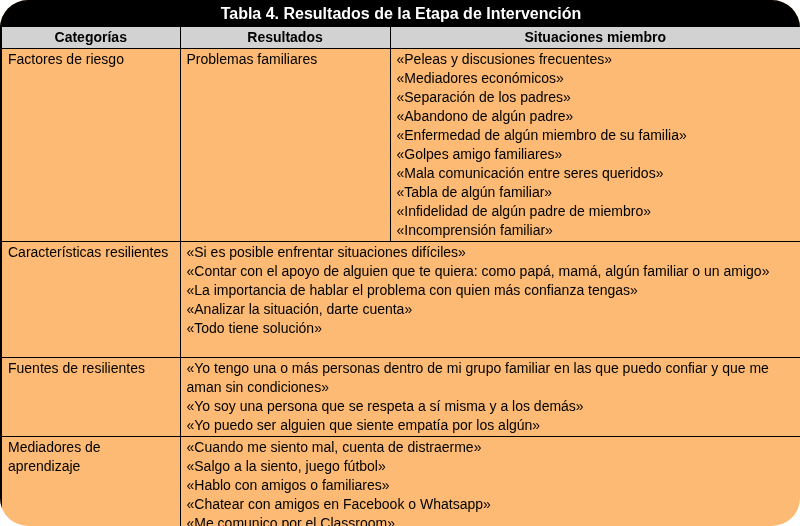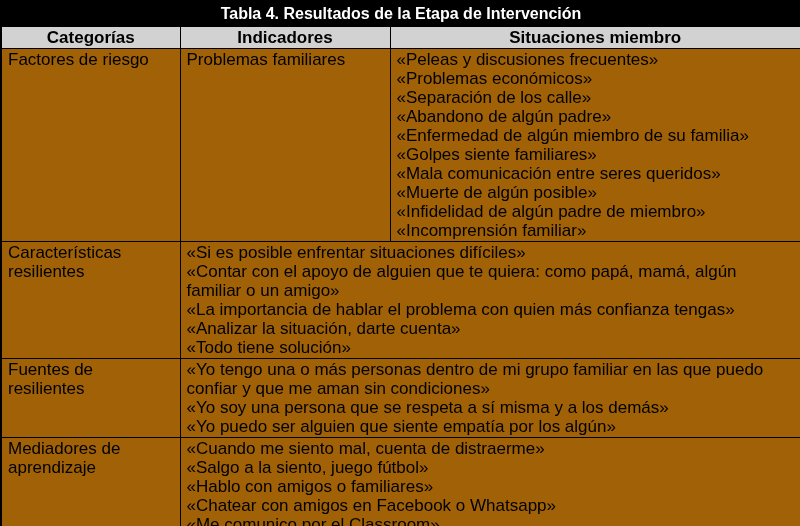--- a/index.html
+++ b/index.html
@@ -6,35 +6,36 @@
     margin: 0;
     padding: 0;
     background: #ffffff;
     font-family: "Liberation Sans", sans-serif;
     color: #000000;
   }
   .page {
     width: 800px;
     height: 526px;
     box-sizing: border-box;
-    background: #a16207;
+    background: #fdba74;
     overflow: hidden;
+    border-radius: 28px;
   }
   table.results {
     width: 800px;
     border-collapse: collapse;
     table-layout: fixed;
     border: 2px solid #000000;
   }
   table.results th,
   table.results td {
     border: 1px solid #000000;
     vertical-align: top;
     box-sizing: border-box;
-    font-size: 17px;
+    font-size: 14px;
     line-height: 19px;
     padding: 1px 6px;
     overflow: hidden;
   }
   tr.title-row th {
     background: #000000;
     color: #ffffff;
     font-weight: bold;
     font-size: 16px;
     text-align: center;
@@ -70,37 +71,37 @@
       <col style="width:179px">
       <col style="width:210px">
       <col style="width:411px">
     </colgroup>
     <thead>
       <tr class="title-row">
         <th colspan="3">Tabla 4. Resultados de la Etapa de Intervención</th>
       </tr>
       <tr class="header-row">
         <th>Categorías</th>
-        <th>Indicadores</th>
+        <th>Resultados</th>
         <th>Situaciones miembro</th>
       </tr>
     </thead>
     <tbody>
       <tr class="row-1">
         <td>Factores de riesgo</td>
         <td class="indicator-cell">Problemas familiares</td>
         <td>
             <div class="line">«Peleas y discusiones frecuentes»</div>
-            <div class="line">«Problemas económicos»</div>
-            <div class="line">«Separación de los calle»</div>
+            <div class="line">«Mediadores económicos»</div>
+            <div class="line">«Separación de los padres»</div>
             <div class="line">«Abandono de algún padre»</div>
             <div class="line">«Enfermedad de algún miembro de su familia»</div>
-            <div class="line">«Golpes siente familiares»</div>
+            <div class="line">«Golpes amigo familiares»</div>
             <div class="line">«Mala comunicación entre seres queridos»</div>
-            <div class="line">«Muerte de algún posible»</div>
+            <div class="line">«Tabla de algún familiar»</div>
             <div class="line">«Infidelidad de algún padre de miembro»</div>
             <div class="line">«Incomprensión familiar»</div>
           </td>
       </tr>
       <tr class="row-2">
         <td>Características resilientes</td>
         <td colspan="2">
             <div class="line">«Si es posible enfrentar situaciones difíciles»</div>
             <div class="line">«Contar con el apoyo de alguien que te quiera: como papá, mamá, algún familiar o un amigo»</div>
             <div class="line">«La importancia de hablar el problema con quien más confianza tengas»</div>

